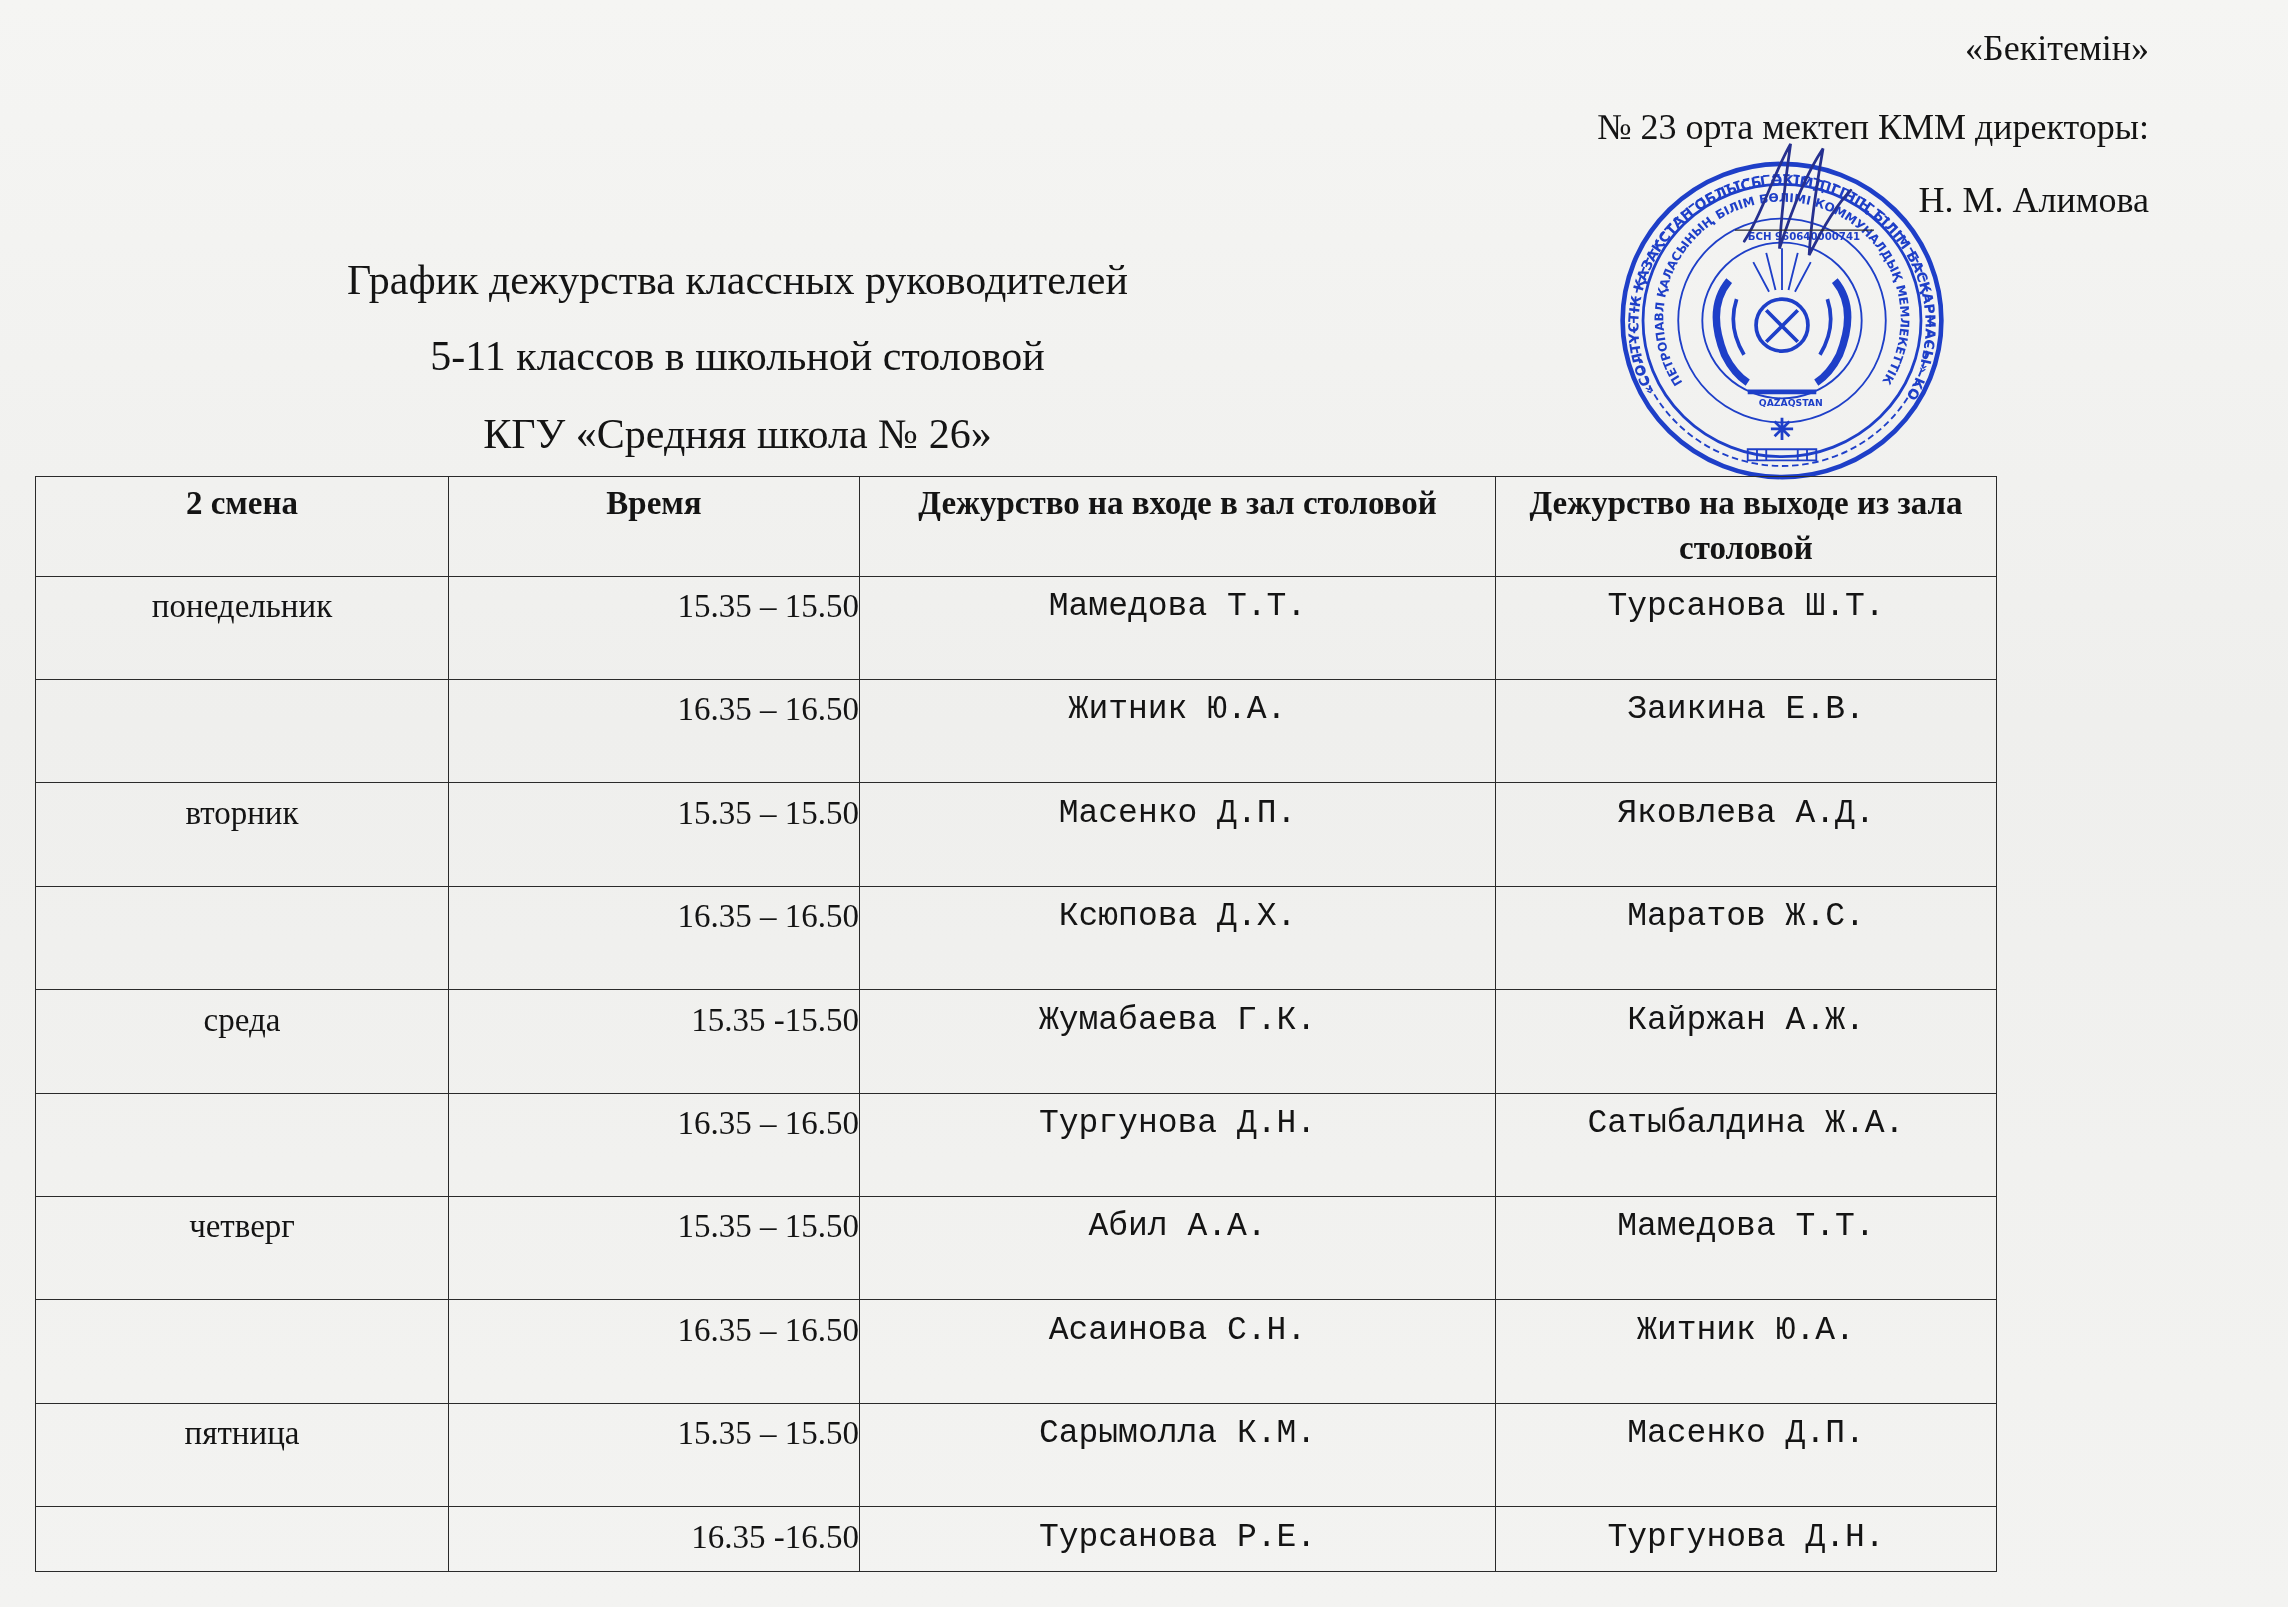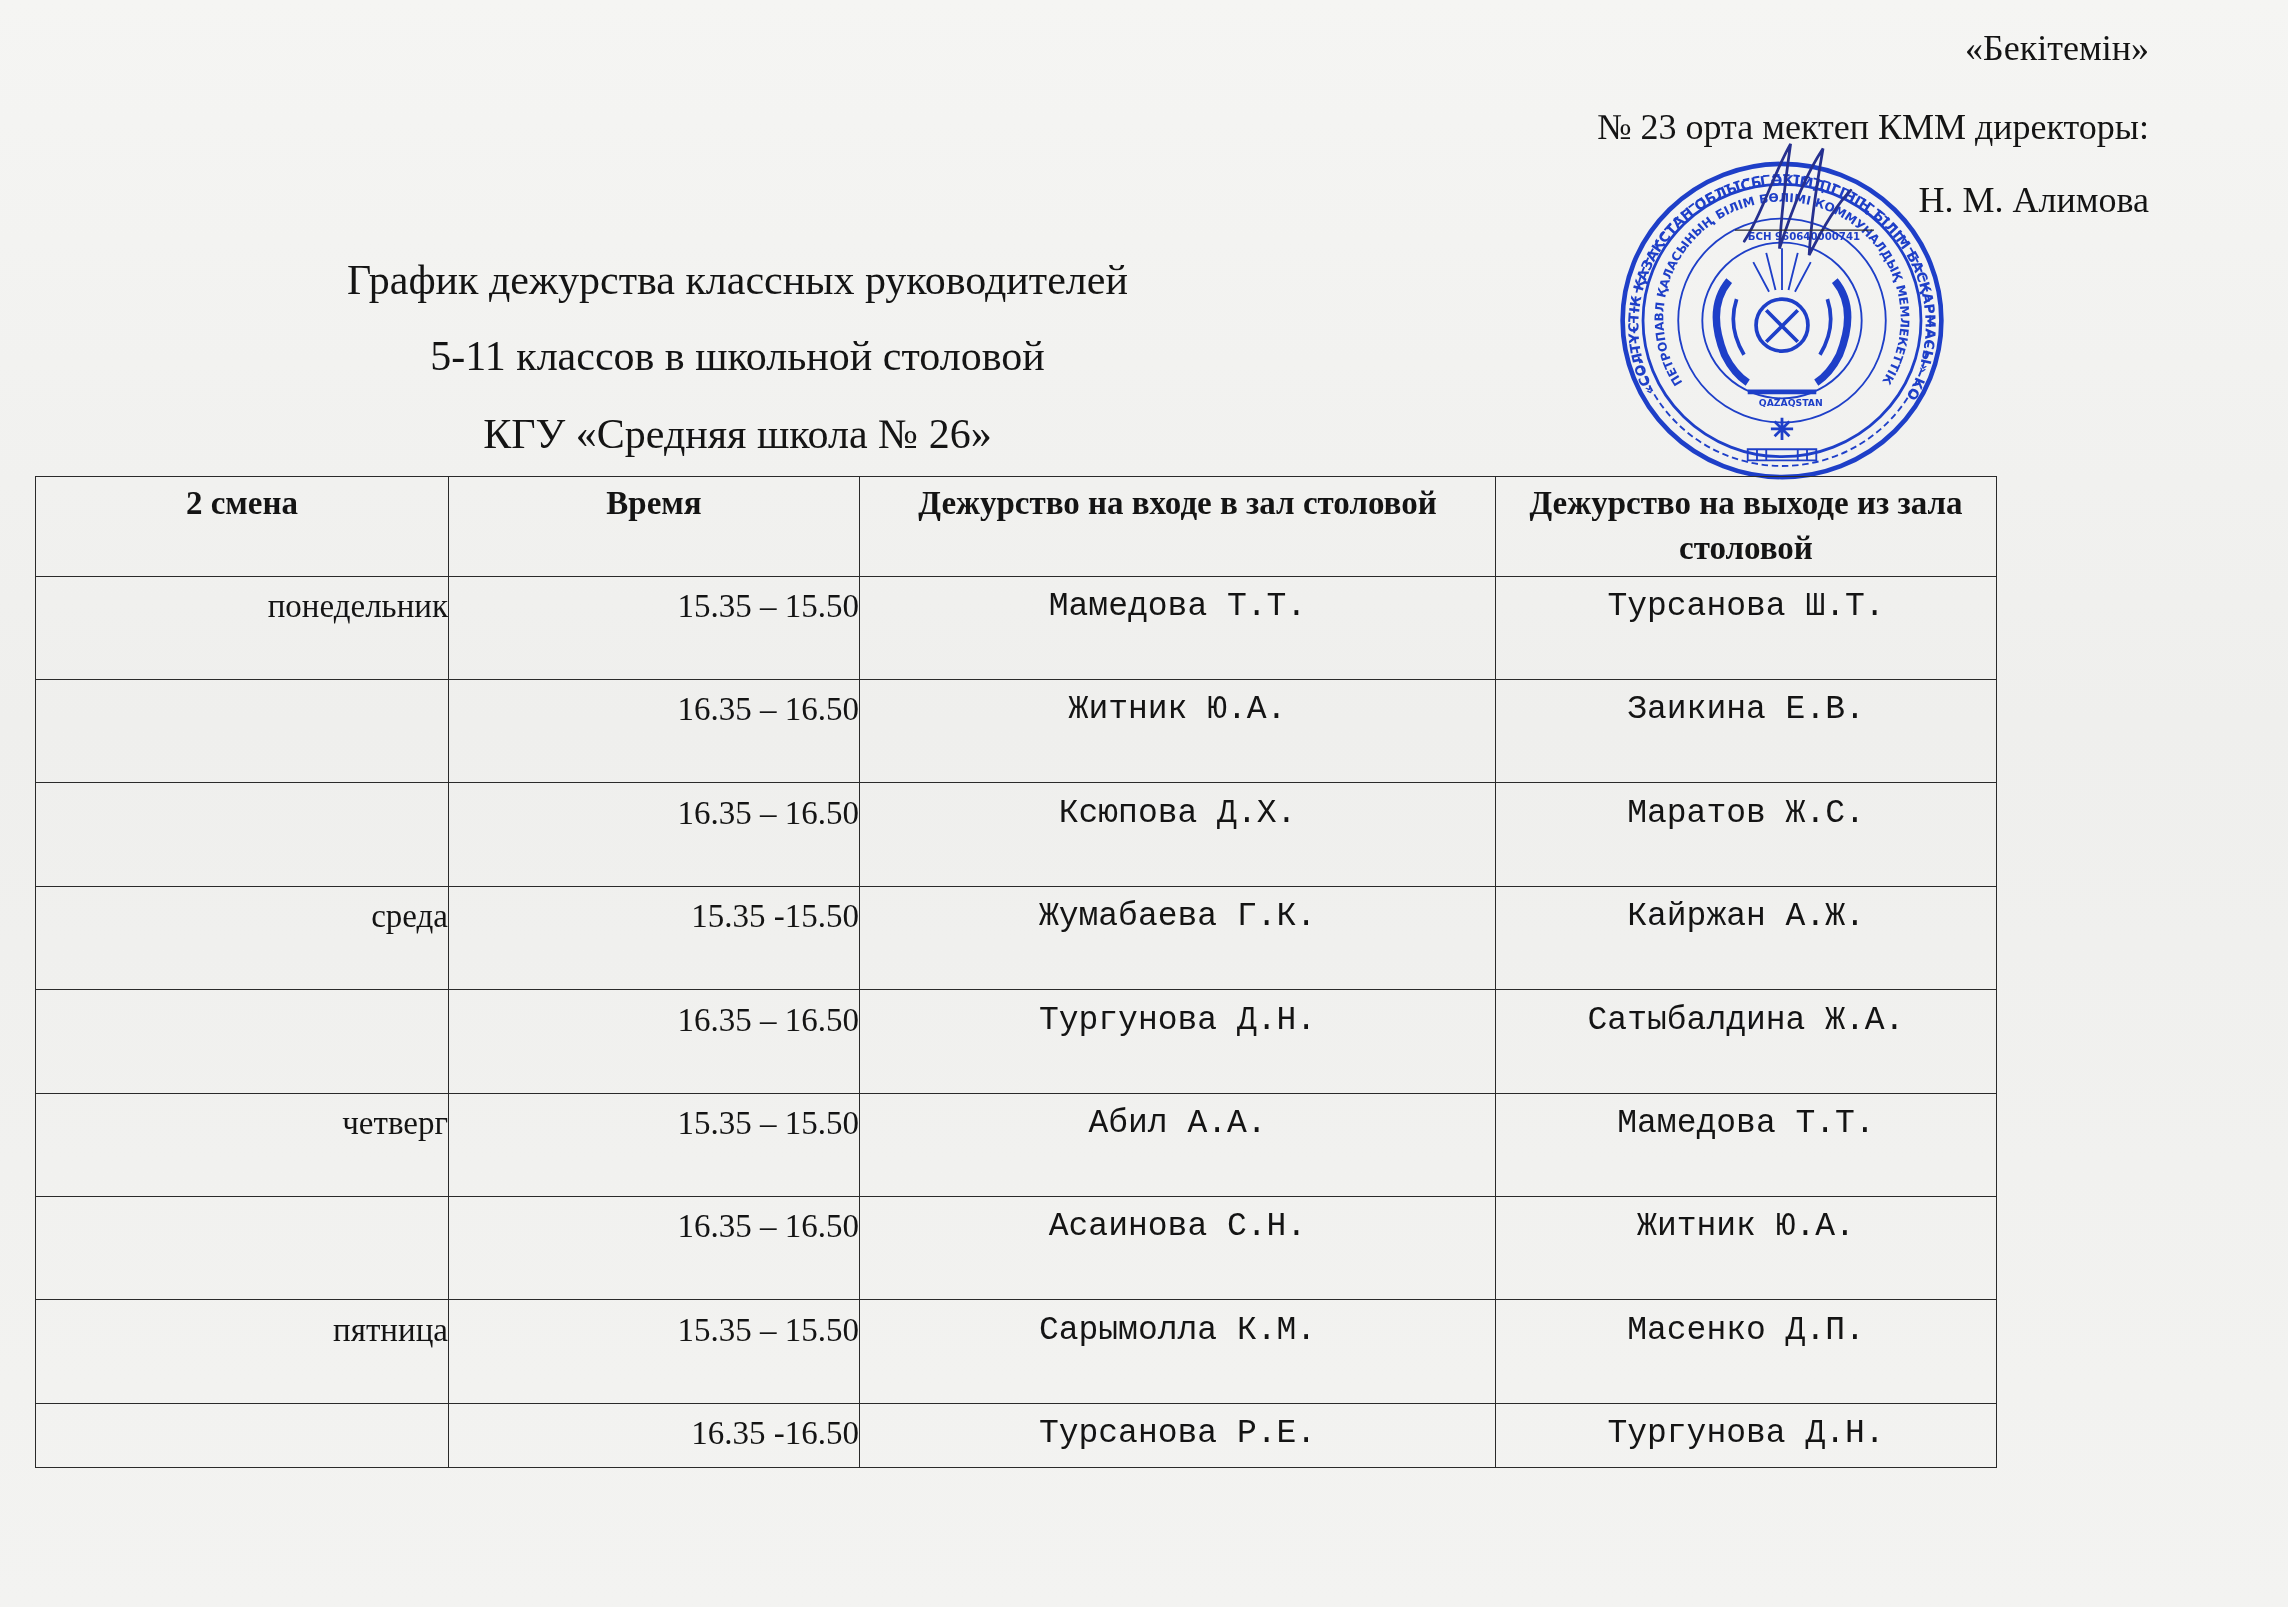--- a/index.html
+++ b/index.html
@@ -30,21 +30,21 @@
     font-size: 33px;
   }
   table.duty td, table.duty th {
     border: 1.9px solid #2a2a2a;
     vertical-align: top;
     padding: 0;
     line-height: 45px;
   }
   table.duty th { font-weight: bold; text-align: center; height: 95px; padding-top: 3.7px; }
   table.duty td { height: 95px; padding-top: 7.4px; }
-  td.day { text-align: right; }
+  td.day { text-align: center; }
   td.time { text-align: right; padding-left: 16.7px !important; }
   td.name { text-align: center; font-family: Liberation Mono, monospace; }
   col.c1 { width: 413px; } col.c2 { width: 411px; } col.c3 { width: 636px; } col.c4 { width: 501px; }
 </style>
 </head>
 <body>
 
 <div class="approval">
   <div class="l1">«Бекітемін»</div>
   <div class="l2">№ 23  орта мектеп КММ директоры:</div>
@@ -108,20 +108,26 @@
       <td class="name">Мамедова Т.Т.</td>
       <td class="name">Турсанова Ш.Т.</td>
     </tr>
     <tr>
       <td class="day"></td>
       <td class="time">16.35 – 16.50</td>
       <td class="name">Житник Ю.А.</td>
       <td class="name">Заикина Е.В.</td>
     </tr>
     <tr>
+      <td class="day">вторник</td>
+      <td class="time">15.35 – 15.50</td>
+      <td class="name">Масенко Д.П.</td>
+      <td class="name">Яковлева А.Д.</td>
+    </tr>
+    <tr>
       <td class="day"></td>
       <td class="time">16.35 – 16.50</td>
       <td class="name">Ксюпова Д.Х.</td>
       <td class="name">Маратов Ж.С.</td>
     </tr>
     <tr>
       <td class="day">среда</td>
       <td class="time">15.35 -15.50</td>
       <td class="name">Жумабаева Г.К.</td>
       <td class="name">Кайржан А.Ж.</td>

